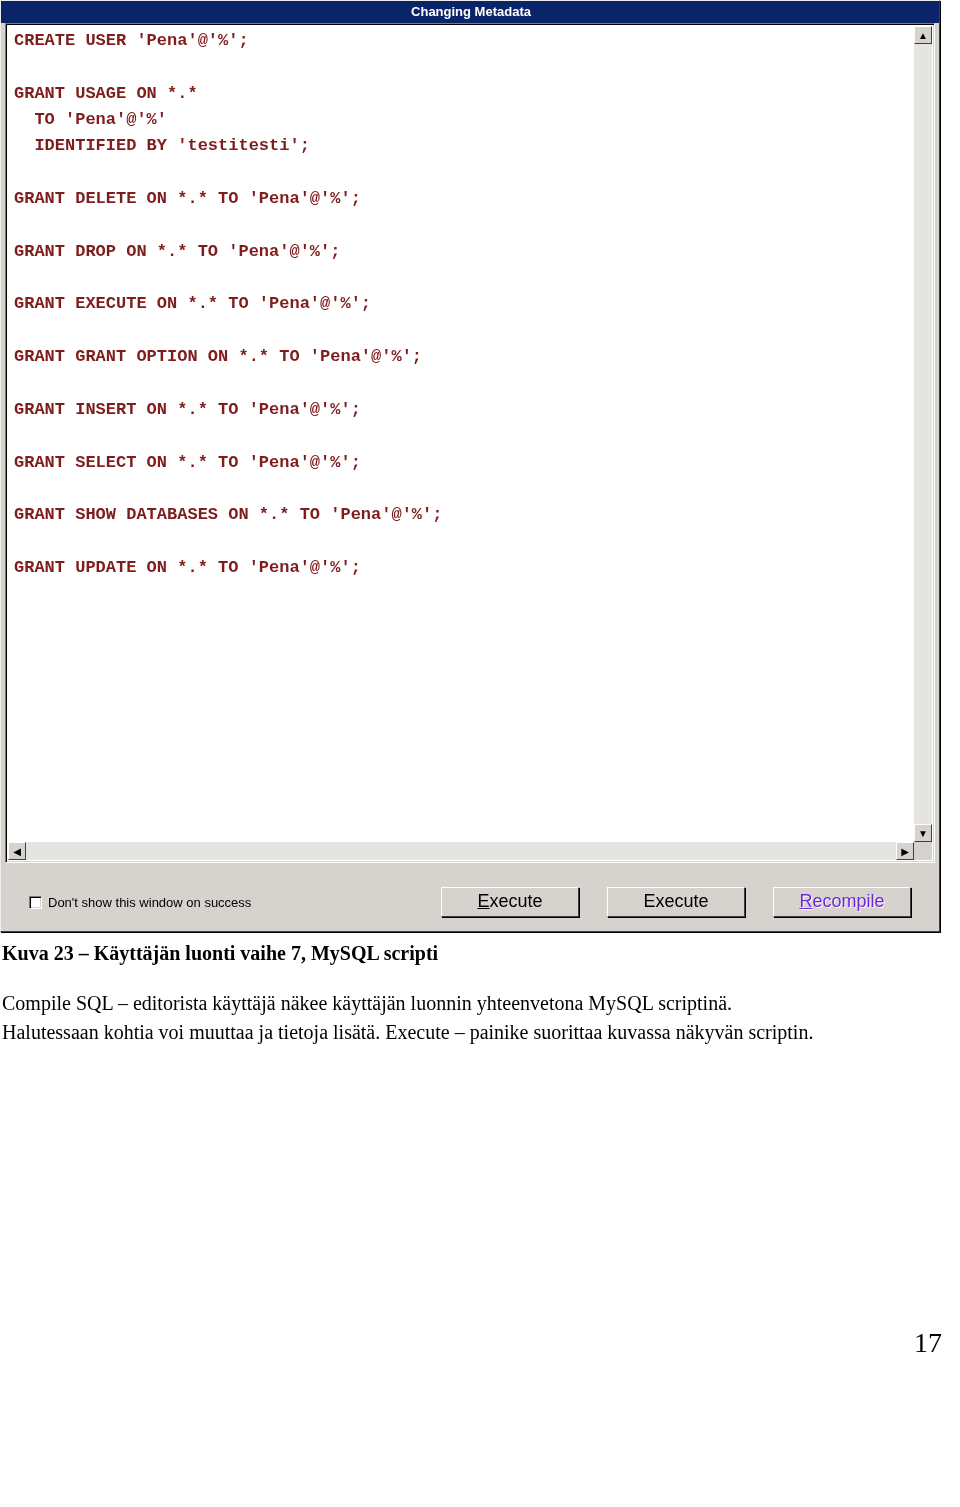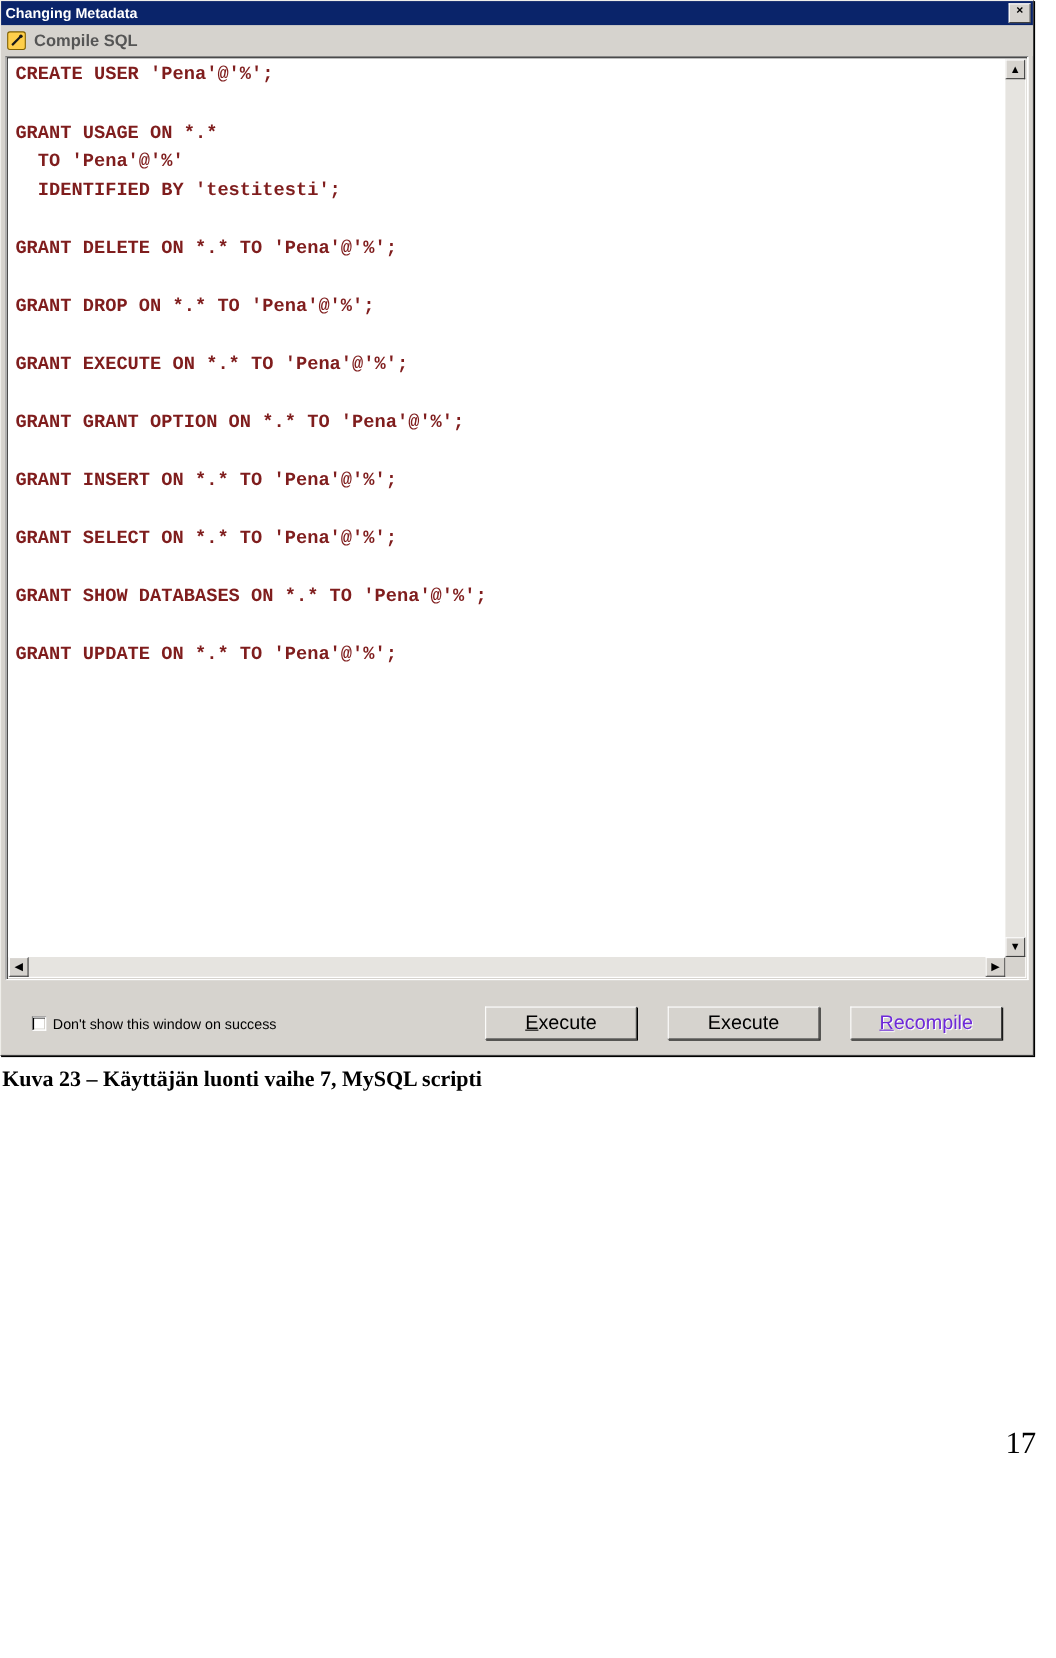--- a/index.html
+++ b/index.html
@@ -31,20 +31,21 @@
     height: 22px;
     display: flex;
     align-items: center;
     justify-content: space-between;
     padding: 0 2px 0 4px;
     font-family: Tahoma, Verdana, sans-serif;
     font-size: 13px;
     font-weight: bold;
     color: #ffffff;
     user-select: none;
+    flex-direction: column;
   }
   .titlebar .title-text { line-height: 22px; }
   .title-btn {
     width: 18px; height: 16px;
     background: #d6d3ce;
     border: 1px solid;
     border-top-color: #fff;
     border-left-color: #fff;
     border-right-color: #3f3f3f;
     border-bottom-color: #3f3f3f;
@@ -207,30 +208,20 @@
 
 <div class="page">
 
   <div class="dialog">
 
     <div class="titlebar">
       <span class="title-text">Changing Metadata</span>
       <span class="title-btn">×</span>
     </div>
 
-    <div class="subheader">
-      <span class="sh-icon">
-        <svg viewBox="0 0 20 20" width="20" height="20">
-          <rect x="2" y="2" width="16" height="16" rx="2" fill="#ffcf4b" stroke="#806000" stroke-width="1"></rect>
-          <path d="M6 14 L14 6" stroke="#1a1a1a" stroke-width="2"></path>
-          <circle cx="14" cy="6" r="1.6" fill="#1a1a1a"></circle>
-        </svg>
-      </span>
-      <span>Compile SQL</span>
-    </div>
 
     <div class="sql-wrap">
       <div class="sql-text" id="sql-text">CREATE USER 'Pena'@'%';
 
 GRANT USAGE ON *.*
   TO 'Pena'@'%'
   IDENTIFIED BY 'testitesti';
 
 GRANT DELETE ON *.* TO 'Pena'@'%';
 
@@ -263,16 +254,17 @@
       <span>Don't show this window on success</span>
       <span class="spacer"></span>
       <span class="btn"><span class="u">E</span><span>xecute</span></span>
       <span class="btn">Execute</span>
       <span class="btn disabled"><span class="u">R</span><span>ecompile</span></span>
     </div>
   </div>
 
   <div class="caption-block">
     <p class="caption">Kuva 23 – Käyttäjän luonti vaihe 7, MySQL scripti</p>
+    <p class="bodytext">Compile SQL – editorista käyttäjä näkee käyttäjän luonnin yhteenvetona MySQL scriptinä. Halutessaan kohtia voi muuttaa ja tietoja lisätä. Execute – painike suorittaa kuvassa näkyvän scriptin.</p>
   </div>
 
   <div class="pgnum">17</div>
 </div>
 
 </body></html>

